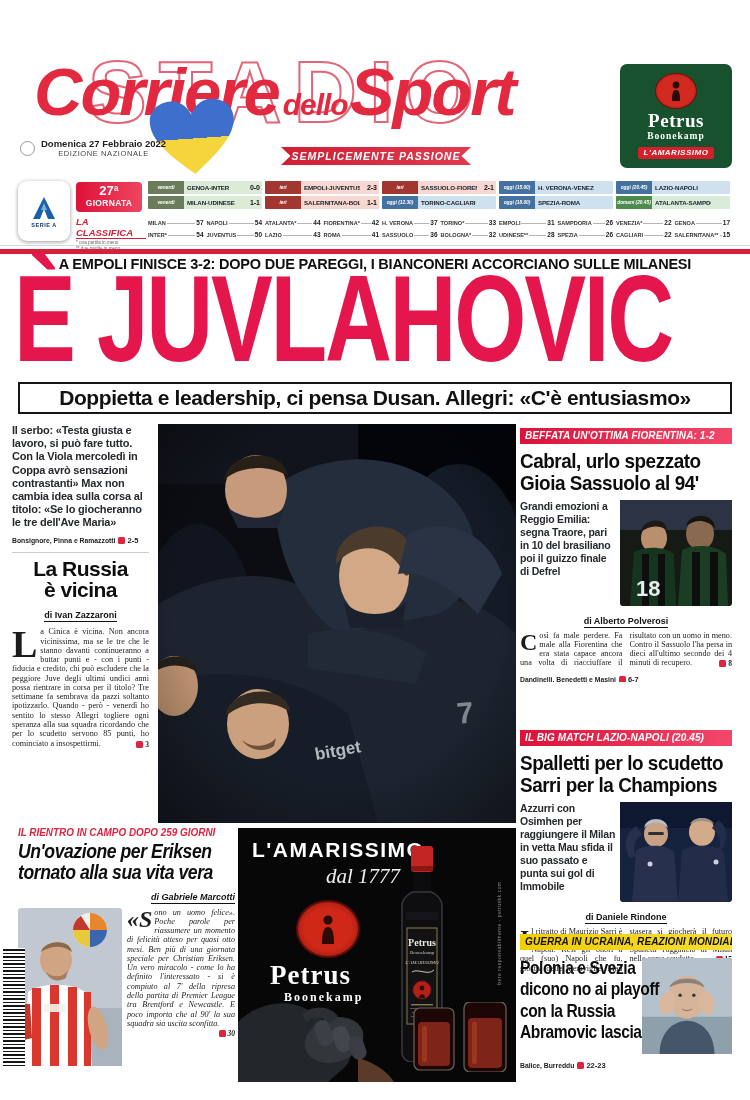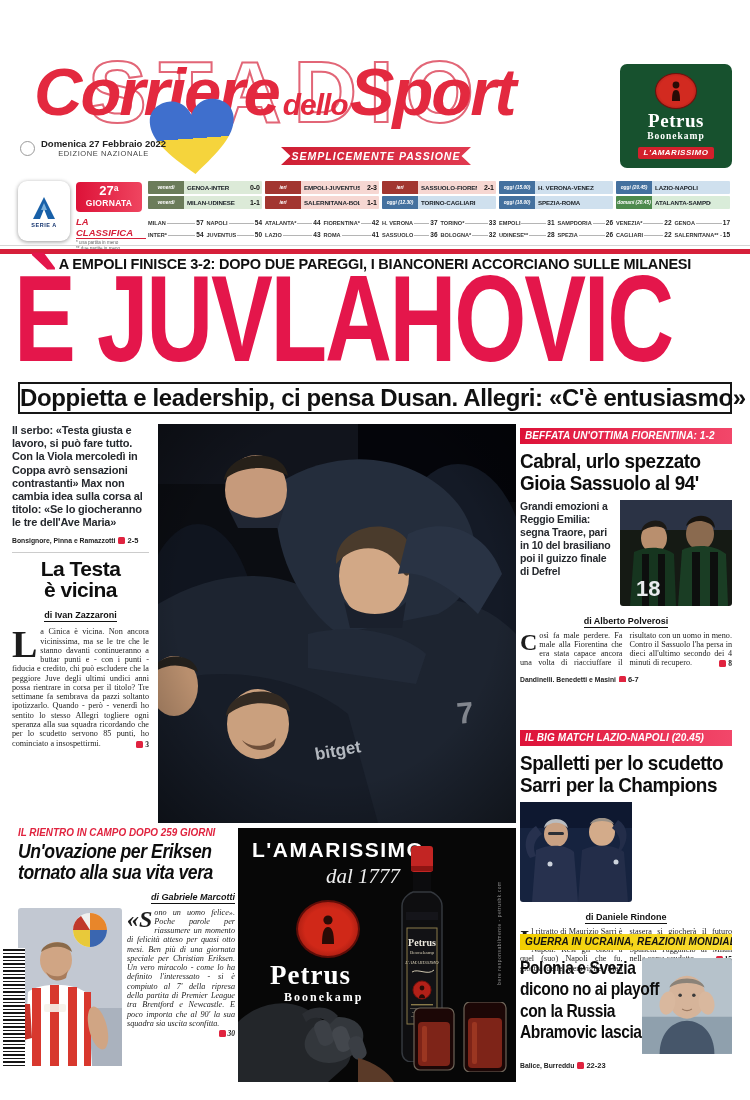--- a/index.html
+++ b/index.html
@@ -64,21 +64,21 @@
   .st-pts{font-size:6.5px;font-weight:900;color:#222;}
   #bar-rule{left:0;top:245px;width:750px;height:1px;background:#d5d5d5;}
 
   
   #redband{left:0;top:249px;width:750px;height:5px;background:#d6203a;}
   #kicker{left:18px;top:256px;width:714px;text-align:center;font-size:14.5px;font-weight:900;color:#101010;
           letter-spacing:-.2px;white-space:nowrap;}
   #headline{left:14px;top:258px;width:740px;font-size:122px;font-weight:900;color:#e4164b;line-height:1;
             letter-spacing:-3px;transform:scaleX(.76);transform-origin:left top;white-space:nowrap;}
   #subhead{left:18px;top:382px;width:710px;height:28px;border:2px solid #161616;background:#fff;
-           text-align:center;font-size:24px;font-weight:800;line-height:28px;letter-spacing:-.4px;white-space:nowrap;}
+           text-align:center;font-size:21px;font-weight:800;line-height:28px;letter-spacing:-.4px;white-space:nowrap;}
 
   
   #leftcol{left:12px;top:424px;width:137px;height:398px;overflow:hidden;}
   #leftcol .quote{font-size:11px;font-weight:800;color:#26292e;line-height:1.2;letter-spacing:-.2px;}
   .creditline{font-size:6.8px;font-weight:800;color:#222;margin-top:6px;white-space:nowrap;}
   .pg{display:inline-block;width:7px;height:7px;background:#e0233f;border-radius:1.5px;margin:0 2px -1px 3px;}
   .pgnum{font-size:7.5px;font-weight:900;}
   #leftcol hr{border:none;border-top:1px solid #ccc;margin:7px 0 5px 0;}
   #leftcol .ed-title{text-align:center;font-size:21px;font-weight:900;line-height:1.02;letter-spacing:-.5px;color:#0e0e0e;}
   #leftcol .ed-byline{text-align:center;margin:4px 0 5px 0;}
@@ -381,21 +381,21 @@
   <div id="headline" class="abs">È JUVLAHOVIC</div>
   <div id="subhead" class="abs">Doppietta e leadership, ci pensa Dusan. Allegri: «C'è entusiasmo»</div>
 
   <div id="leftcol" class="abs">
     <div class="quote">Il serbo: «Testa giusta e lavoro, si può fare tutto. Con la Viola mercoledì in Coppa avrò sensazioni contrastanti» Max non cambia idea sulla corsa al titolo: «Se lo giocheranno le tre dell'Ave Maria»</div>
     <div class="creditline">
       <span>Bonsignore, Pinna e Ramazzotti</span><span class="pg"></span><span class="pgnum">2-5</span>
     </div>
     <hr>
     <div class="ed-title">
-      <div>La Testa</div>
+      <div>La Russia</div>
       <div>è vicina</div>
     </div>
     <div class="ed-byline">
       <span class="byline-u">di Ivan Zazzaroni</span>
     </div>
     <div class="serif-body">
       <span class="dcap">L</span><span>a Cinica è vicina. Non ancora vicinissima, ma se le tre che le stanno davanti continueranno a buttar punti e - con i punti - fiducia e credito, chi può escludere che la peggiore Juve degli ultimi undici anni possa rientrare in corsa per il titolo? Tre settimane fa sembrava da pazzi soltanto ipotizzarlo. Quando - però - venerdì ho sentito lo stesso Allegri togliere ogni speranza alla sua squadra ricordando che per lo scudetto servono 85 punti, ho cominciato a insospettirmi.</span>
       <span class="endmark"><span class="pg"></span><span class="pgnum">3</span></span>
     </div>
   </div>
@@ -474,20 +474,21 @@
     </div>
   </div>
 
   <div id="bigmatch" class="abs">
     <div class="strip">IL BIG MATCH LAZIO-NAPOLI (20.45)</div>
     <div class="rtitle" style="margin-top:6px;">
       <div>Spalletti per lo scudetto</div>
       <div>Sarri per la Champions</div>
     </div>
     <div class="lead-row">
+      <div class="leadtxt">Azzurri con Osimhen per raggiungere il Milan in vetta Mau sfida il suo passato e punta sui gol di Immobile</div>
       <svg width="112" height="100" viewBox="0 0 112 100">
         <rect width="112" height="100" rx="3" fill="#16233f"></rect>
         <rect width="112" height="26" fill="#0e1830"></rect>
 
         <ellipse cx="36" cy="32" rx="12" ry="13" fill="#c9a183"></ellipse>
         <path d="M24,26 C26,14 46,14 48,26 C40,18 30,20 24,26 Z" fill="#b9bcc0"></path>
         <rect x="28" y="30" width="16" height="3" rx="1.5" fill="#2b2f36"></rect>
         <path d="M16,48 C28,42 46,42 54,50 L58,100 L12,100 Z" fill="#27314e"></path>
         <path d="M10,56 C2,44 6,30 16,24 L22,32 C14,38 12,46 16,54 Z" fill="#27314e"></path>
 

